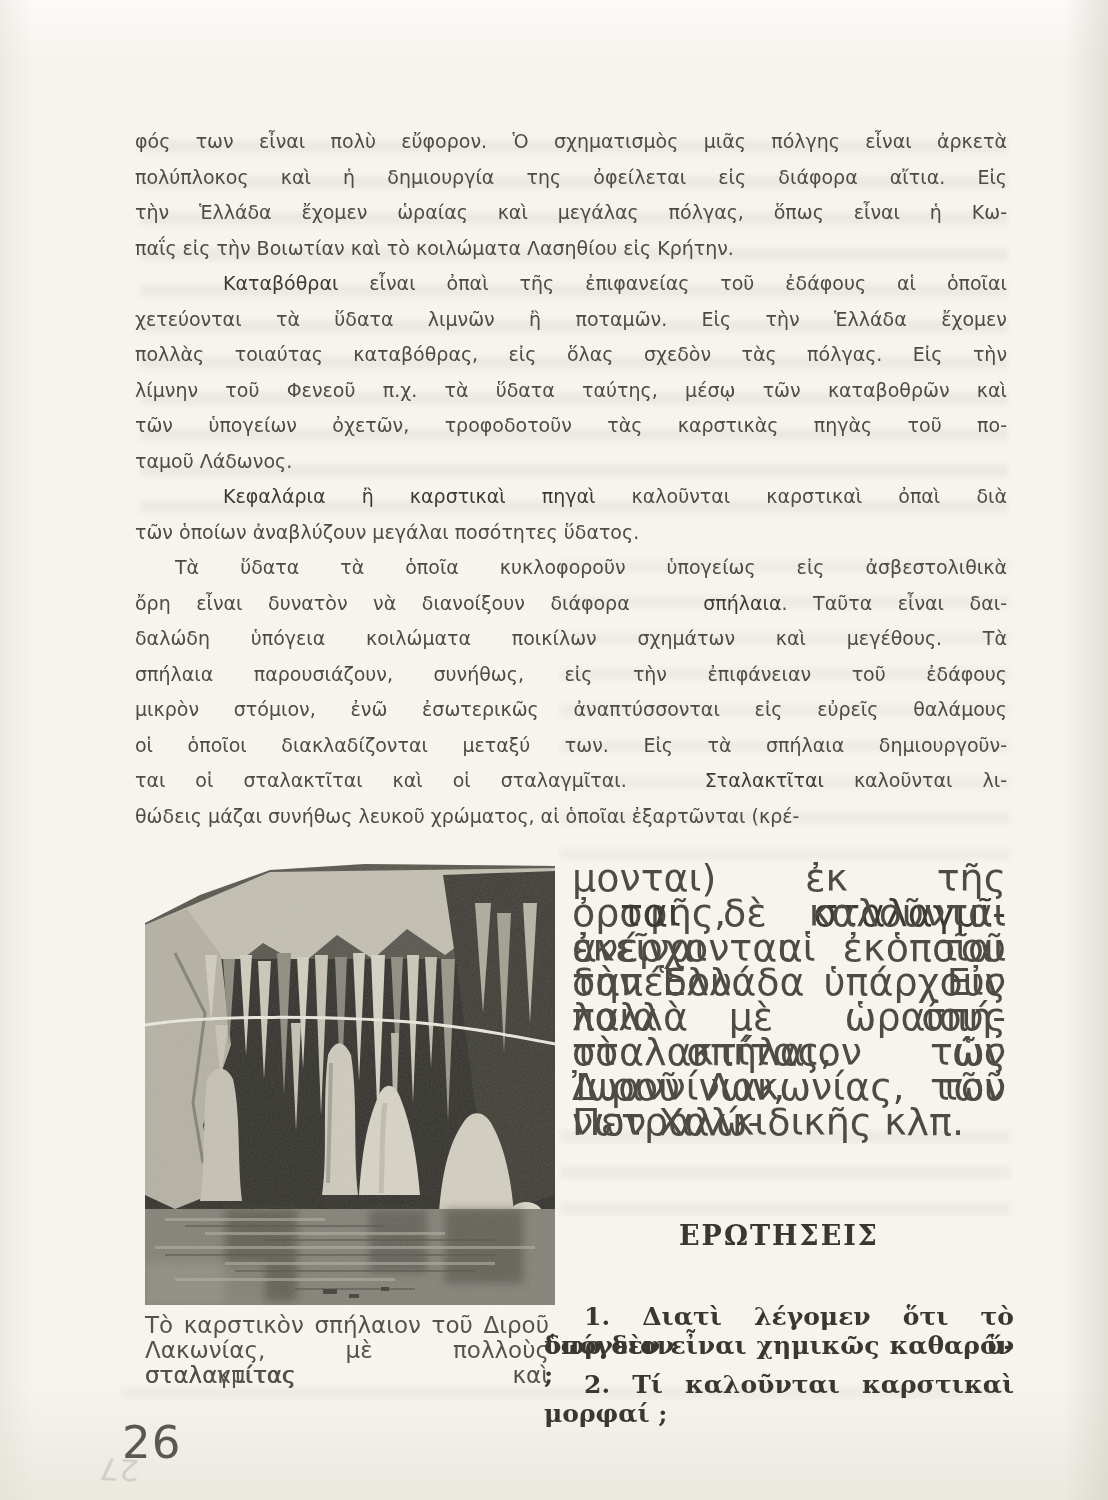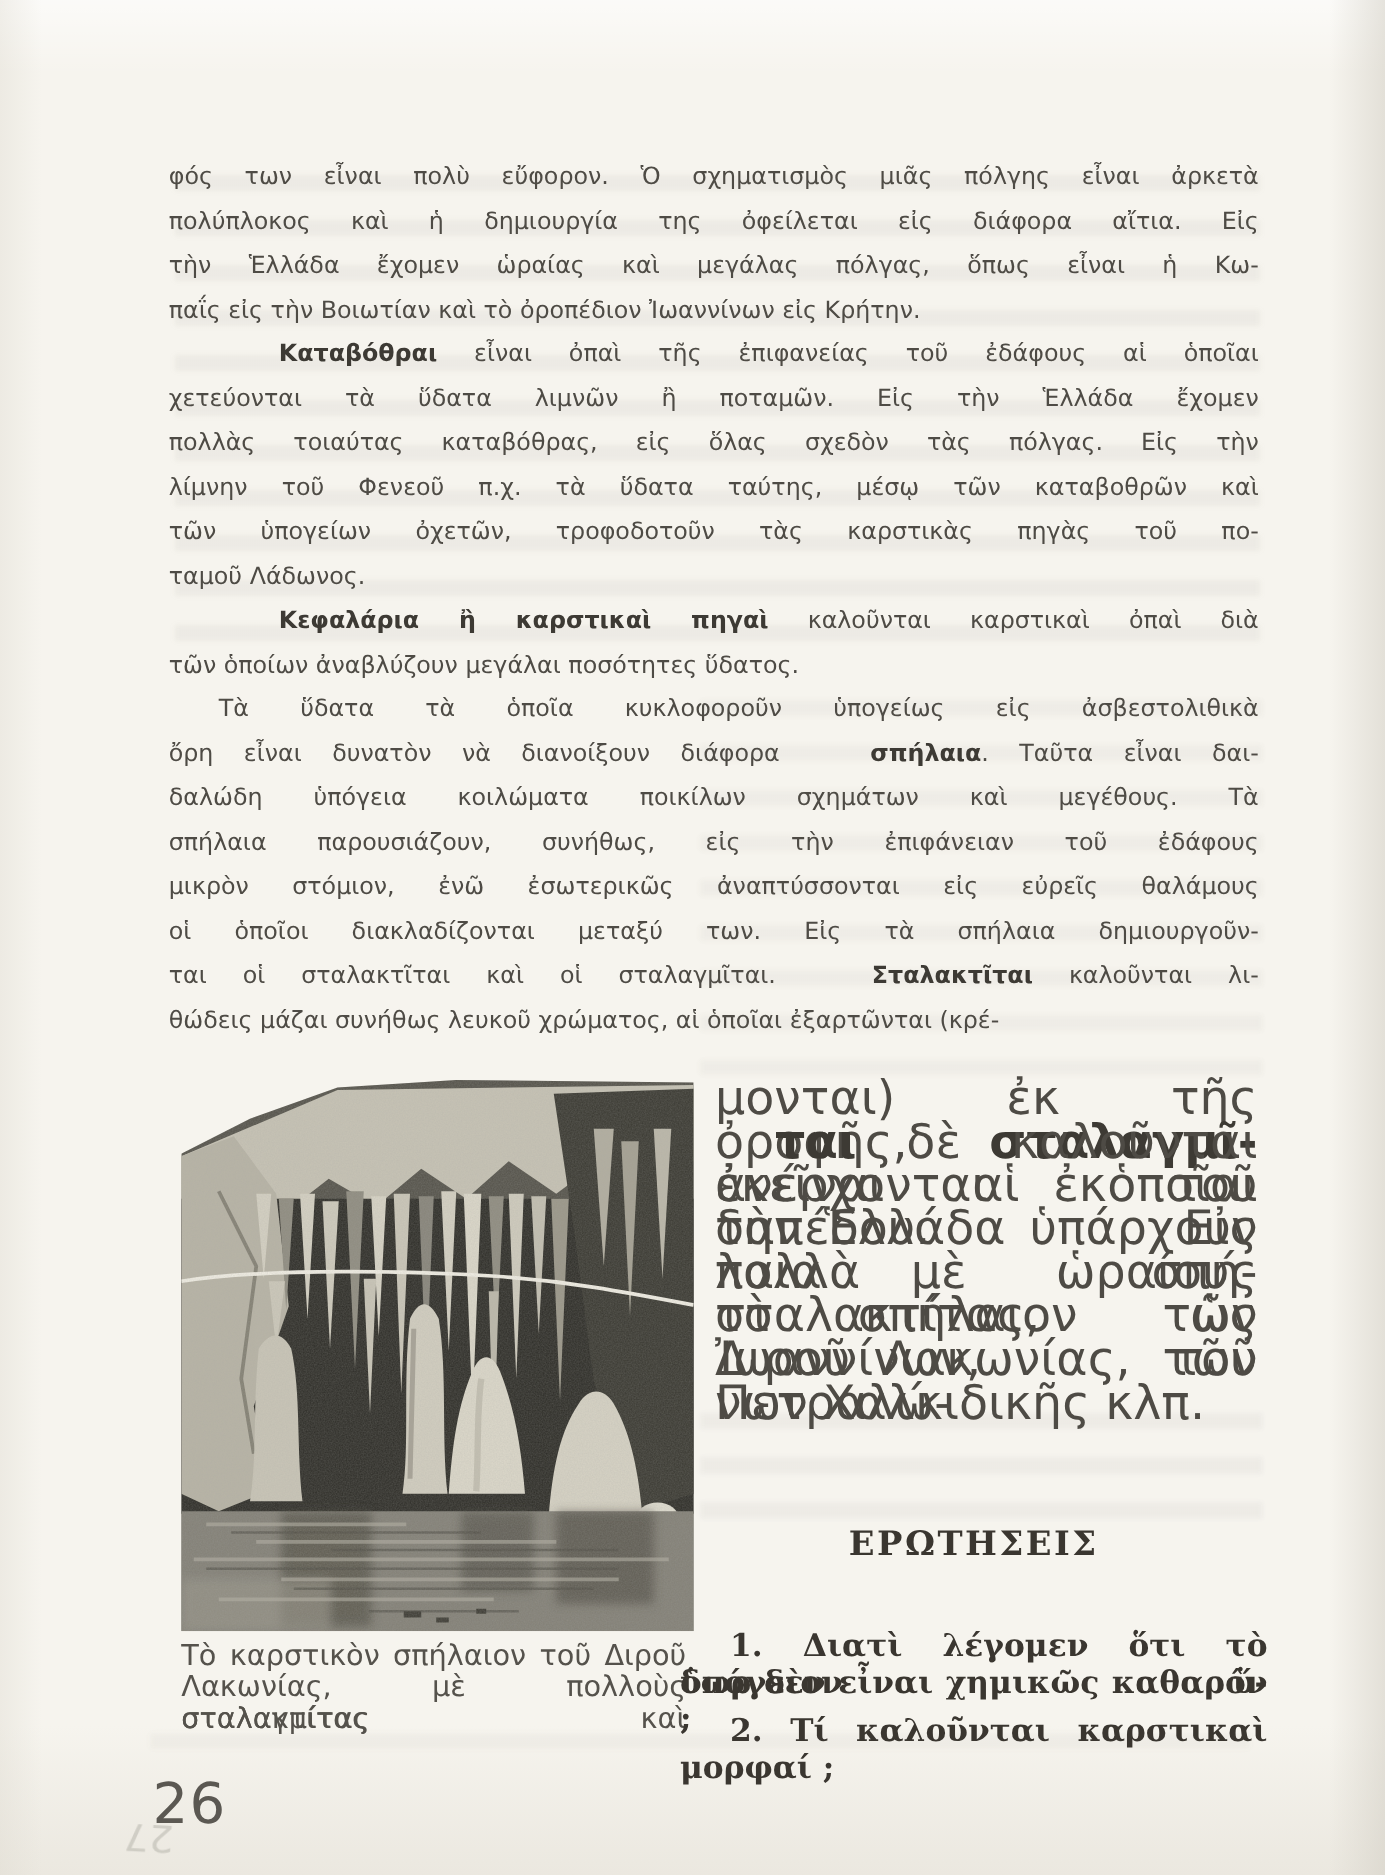--- a/index.html
+++ b/index.html
@@ -27,21 +27,21 @@
     color:rgba(130,128,120,.28);transform:rotate(183deg) scaleX(1.05);
     font-size:30px;filter:blur(.6px);
   }
 
   .textblock{position:absolute;color:#4e4b45;}
   .line{
     text-align:justify;text-align-last:justify;
     white-space:normal;
   }
   .line.para-end{text-align-last:left;}
-  b{color:#3d3a34;font-weight:bold;padding-left:48px;}
+  b{color:#3d3a34;font-weight:normal;padding-left:48px;}
 
   .top-text{left:135px;top:104px;width:872px;font-size:19px;margin-top:20px;}
   .top-text .line{height:35.5px;line-height:35.5px;}
 
   .right-col{left:572px;top:861px;width:434px;font-size:38px;}
   .right-col .line{height:34.8px;line-height:34.8px;}
 
   .questions{left:544px;top:1220px;width:470px;color:#3a3630;}
   .q-heading{
     font-family:"DejaVu Serif",serif;font-weight:bold;
@@ -75,21 +75,21 @@
   <div class="ghost" style="left:560px;top:560px;width:450px;height:300px;opacity:.8;"></div>
   <div class="ghost" style="left:560px;top:1130px;width:450px;height:85px;opacity:.9;"></div>
   <div class="ghost" style="left:120px;top:1386px;width:880px;height:26px;opacity:.7;"></div>
   <div class="ghost-num" style="left:100px;top:1452px;">27</div>
 
   <div class="textblock top-text">
     <div>
         <div class="line">φός των εἶναι πολὺ εὔφορον. Ὁ σχηματισμὸς μιᾶς πόλγης εἶναι ἀρκετὰ</div>
         <div class="line">πολύπλοκος καὶ ἡ δημιουργία της ὀφείλεται εἰς διάφορα αἴτια. Εἰς</div>
         <div class="line">τὴν Ἑλλάδα ἔχομεν ὡραίας καὶ μεγάλας πόλγας, ὅπως εἶναι ἡ Κω-</div>
-        <div class="line para-end">παΐς εἰς τὴν Βοιωτίαν καὶ τὸ ὀροπέδιον Ἰωαννίνων εἰς Κρήτην.</div>
+        <div class="line para-end">παΐς εἰς τὴν Βοιωτίαν καὶ τὸ κοιλώματα Λασηθίου εἰς Κρήτην.</div>
       </div>
     <div>
         <div class="line" style="text-indent: 40px;"><b>Καταβόθραι</b> εἶναι ὀπαὶ  τῆς ἐπιφανείας τοῦ ἐδάφους αἱ ὁποῖαι</div>
         <div class="line">χετεύονται τὰ ὕδατα λιμνῶν ἢ ποταμῶν. Εἰς τὴν Ἑλλάδα ἔχομεν</div>
         <div class="line">πολλὰς τοιαύτας καταβόθρας, εἰς ὅλας σχεδὸν τὰς πόλγας. Εἰς τὴν</div>
         <div class="line">λίμνην τοῦ Φενεοῦ π.χ. τὰ ὕδατα ταύτης, μέσῳ τῶν καταβοθρῶν καὶ</div>
         <div class="line">τῶν ὑπογείων ὀχετῶν, τροφοδοτοῦν τὰς καρστικὰς πηγὰς τοῦ πο-</div>
         <div class="line para-end">ταμοῦ Λάδωνος.</div>
       </div>
     <div>

